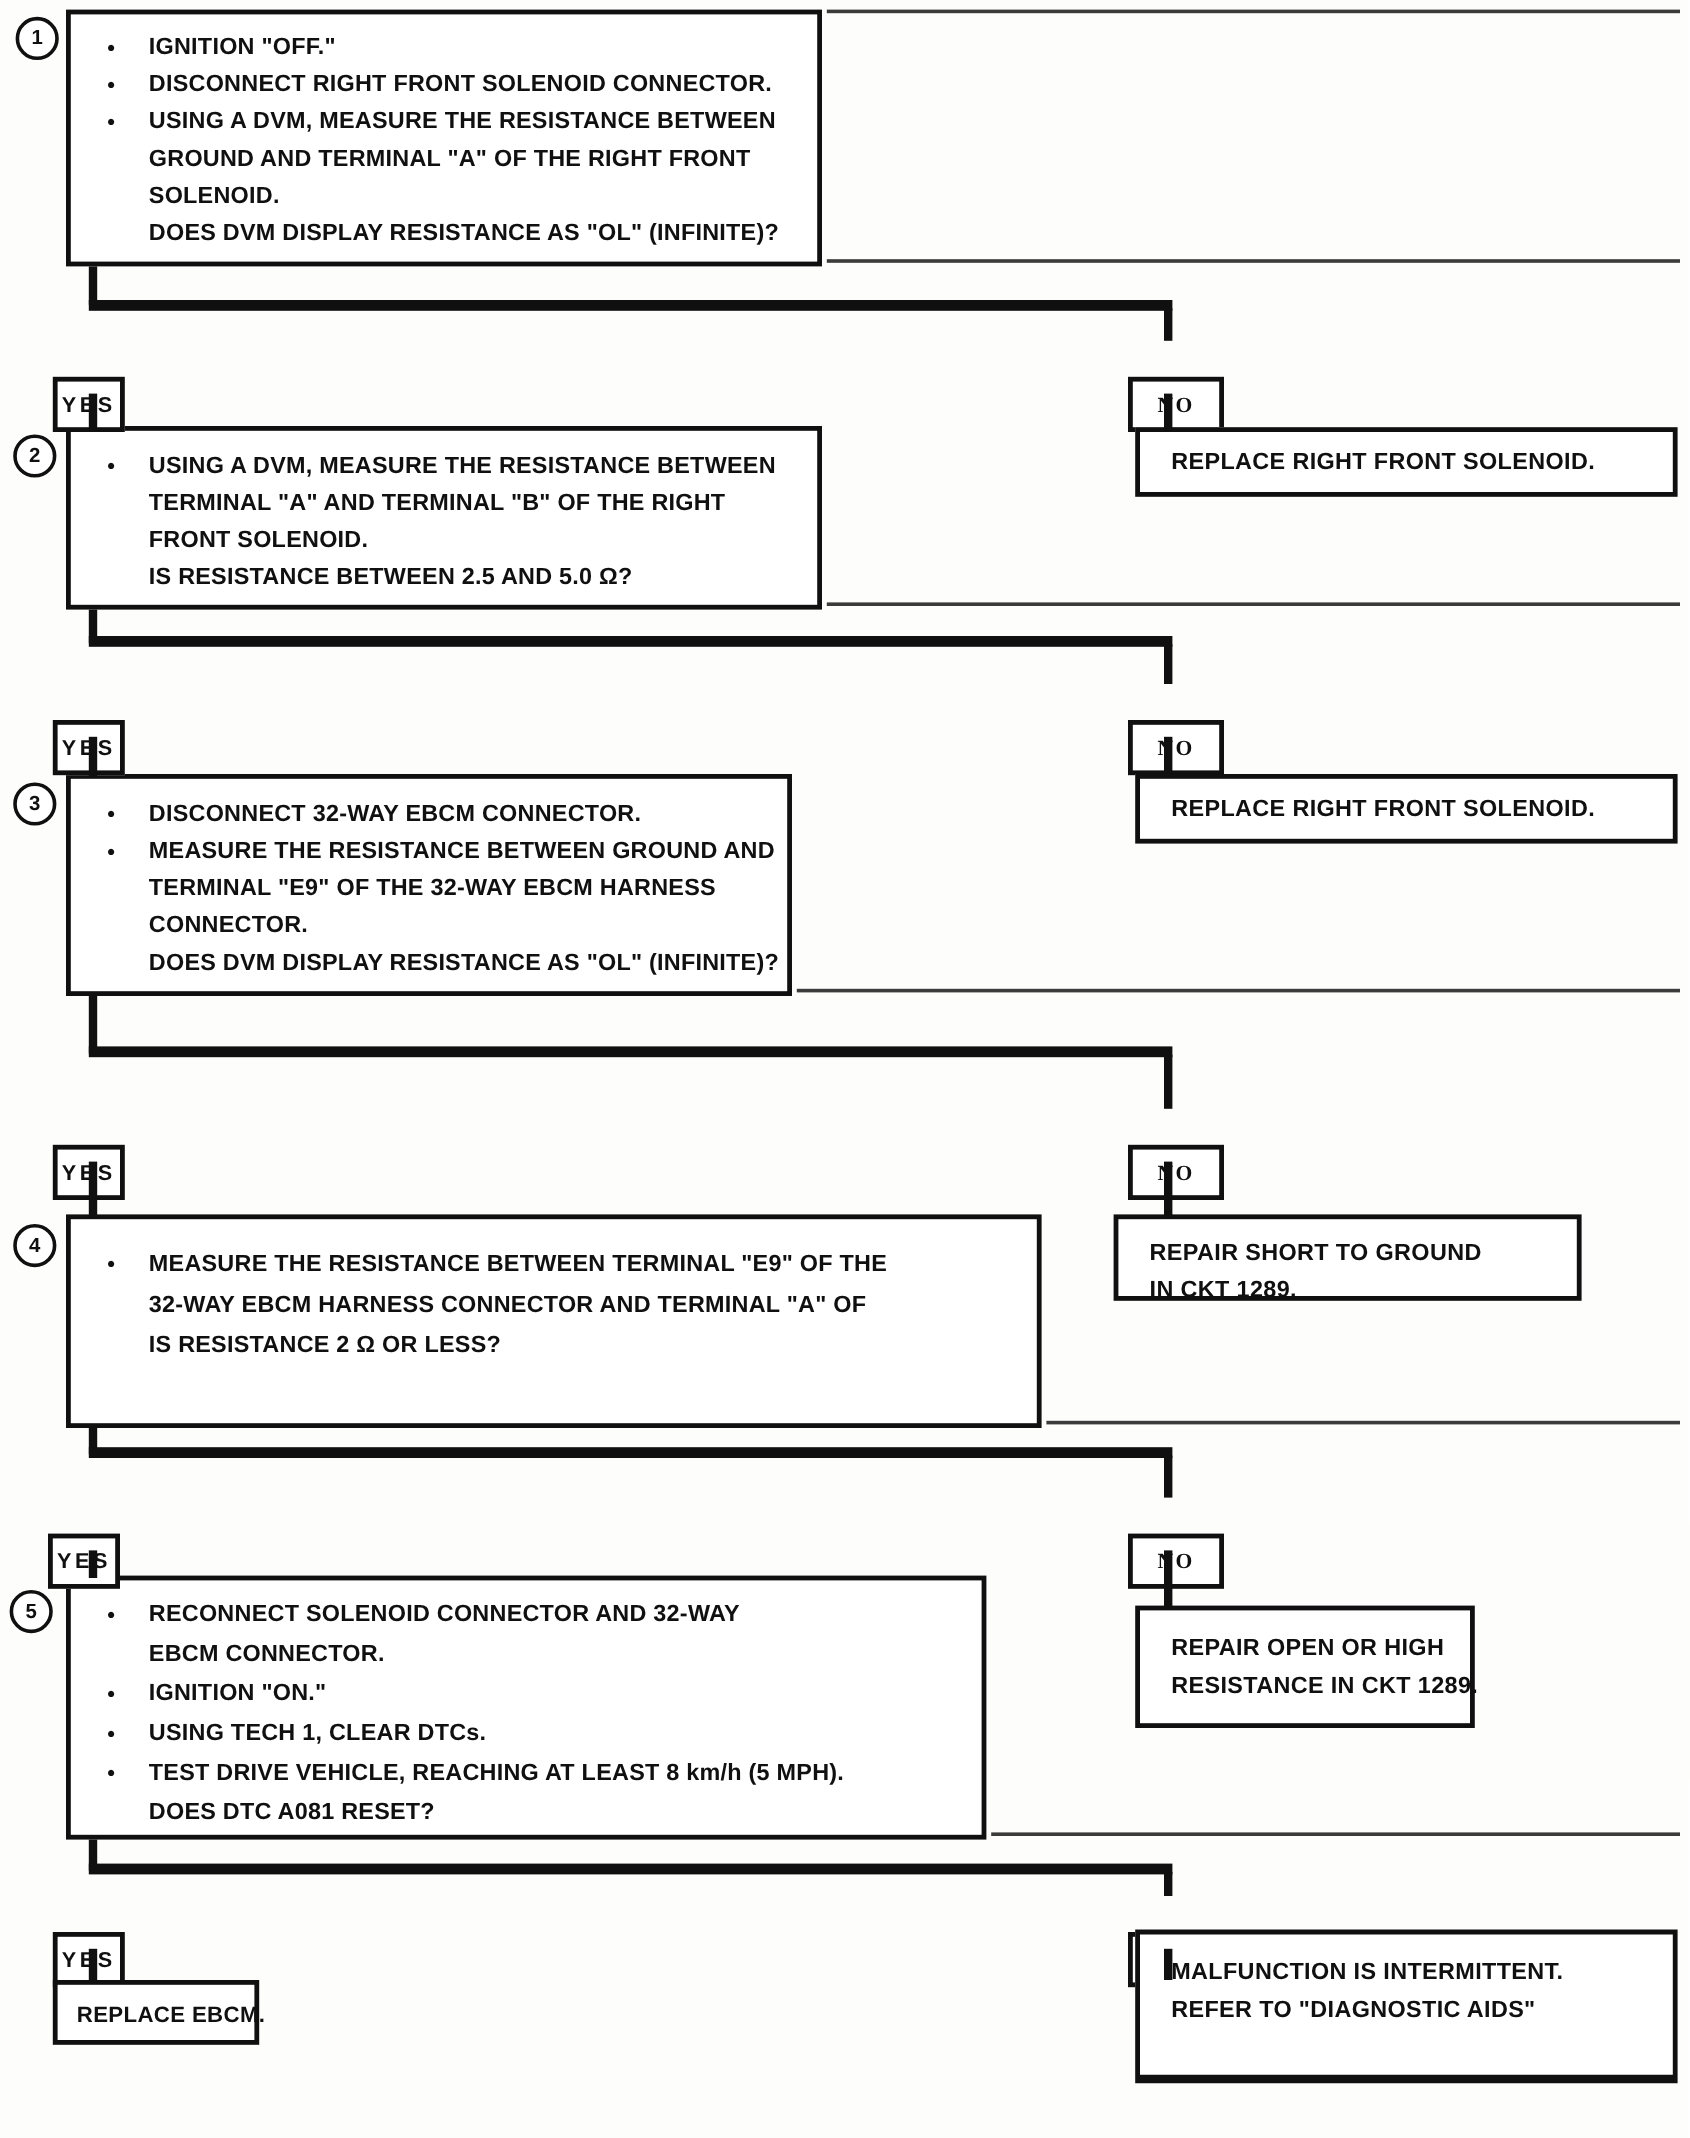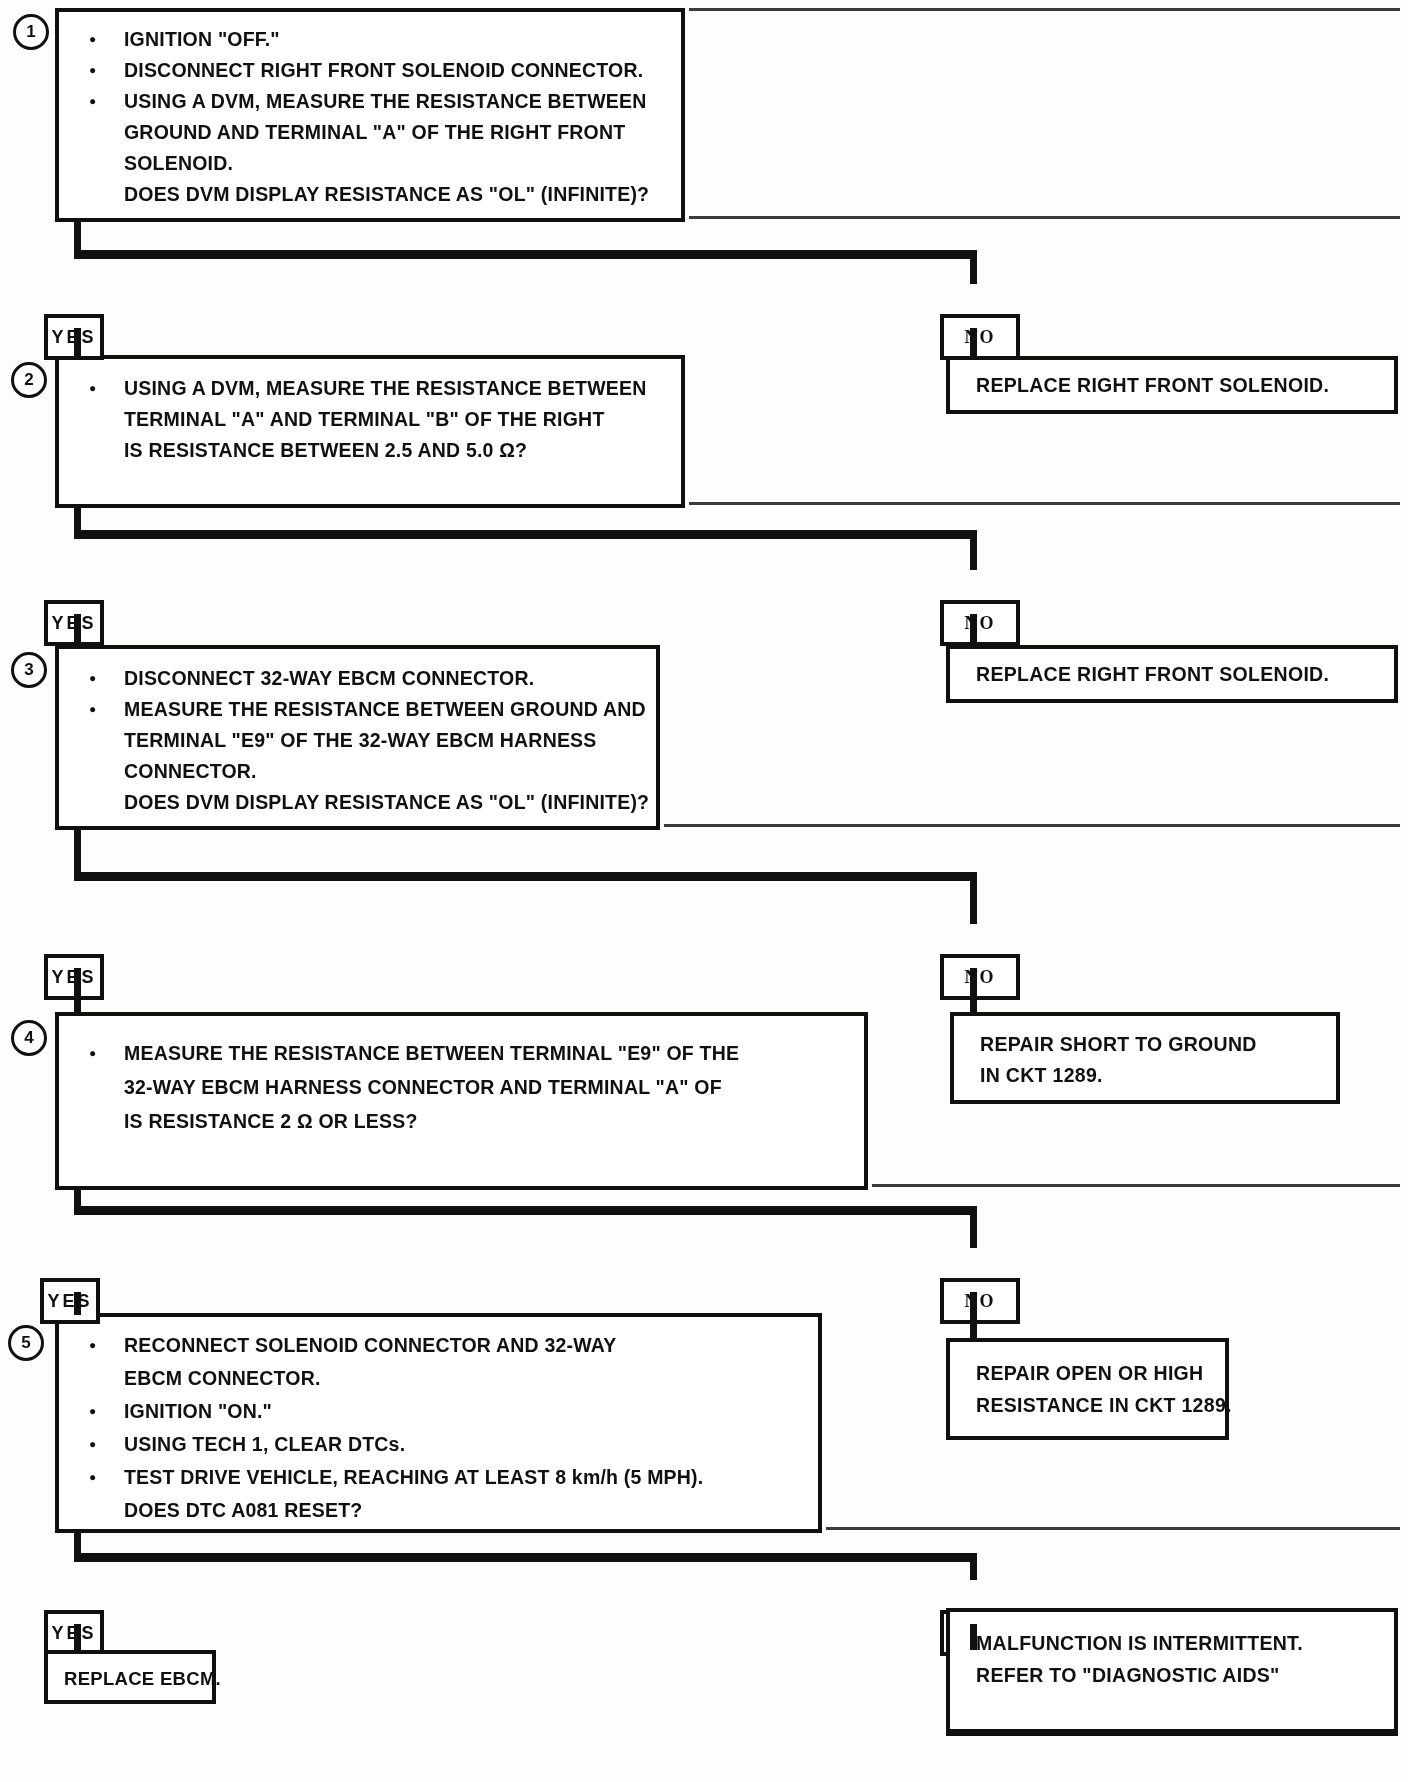--- a/index.html
+++ b/index.html
@@ -78,20 +78,24 @@
     <div class="line">
         <span class="b">●</span>
         <span class="t">USING A DVM, MEASURE THE RESISTANCE BETWEEN</span>
       </div>
     <div class="line">
         <span class="b"></span>
         <span class="t">TERMINAL "A" AND TERMINAL "B" OF THE RIGHT</span>
       </div>
     <div class="line">
         <span class="b"></span>
+        <span class="t">FRONT SOLENOID.</span>
+      </div>
+    <div class="line">
+        <span class="b"></span>
         <span class="t">IS RESISTANCE BETWEEN 2.5 AND 5.0 Ω?</span>
       </div>
   </div>
 
   <div class="qbox" style="left:55px;top:645px;width:605px;height:185px;padding-top:14px;line-height:31px">
     <div class="line">
         <span class="b">●</span>
         <span class="t">DISCONNECT 32-WAY EBCM CONNECTOR.</span>
       </div>
     <div class="line">
@@ -164,21 +168,21 @@
   <div class="yn no" style="left:940px;top:1246px">NO</div>
   <div class="yn" style="left:44px;top:1578px">YES</div>
   <div class="yn no" style="left:940px;top:1578px">NO</div>
 
   <div class="out" style="left:946px;top:356px;width:452px;height:58px;padding:12px 10px 0 26px;line-height:26px">
     <div>REPLACE RIGHT FRONT SOLENOID.</div>
   </div>
   <div class="out" style="left:946px;top:645px;width:452px;height:58px;padding:12px 10px 0 26px;line-height:26px">
     <div>REPLACE RIGHT FRONT SOLENOID.</div>
   </div>
-  <div class="out" style="left:950px;top:1012px;width:390px;height:92px;padding:13px 10px 0 26px;line-height:31px">
+  <div class="out" style="left:928px;top:1012px;width:390px;height:72px;padding:13px 10px 0 26px;line-height:31px">
     <div>REPAIR SHORT TO GROUND</div>
     <div>IN CKT 1289.</div>
   </div>
   <div class="out" style="left:946px;top:1338px;width:283px;height:102px;padding:15px 10px 0 26px;line-height:32px">
     <div>REPAIR OPEN OR HIGH</div>
     <div>RESISTANCE IN CKT 1289.</div>
   </div>
   <div class="out" style="left:44px;top:1650px;width:172px;height:54px;padding:13px 6px 0 16px;line-height:24px;font-size:18.5px">
     <div>REPLACE EBCM.</div>
   </div>

